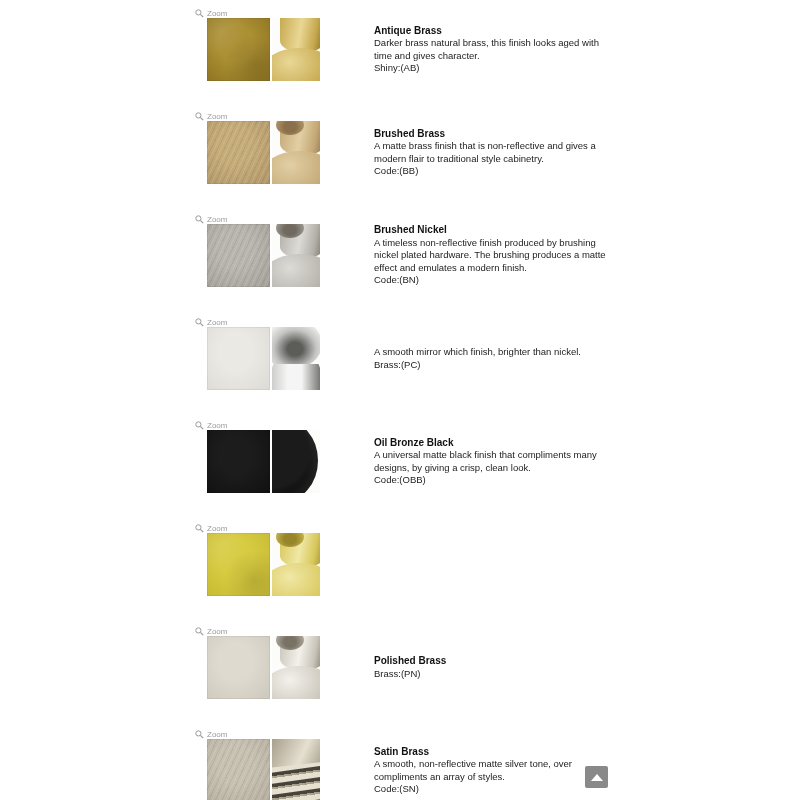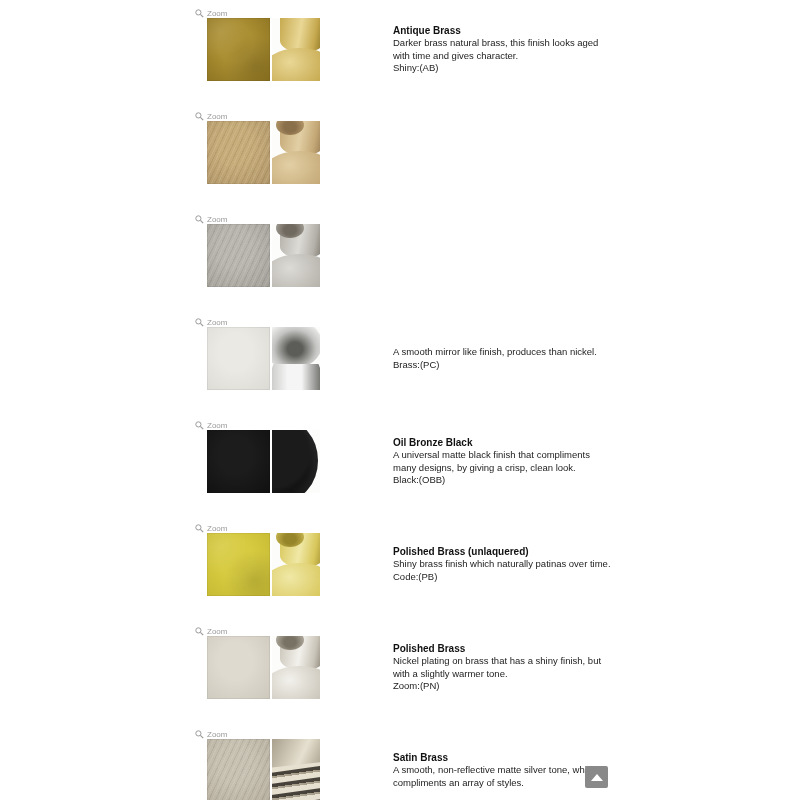--- a/index.html
+++ b/index.html
@@ -71,21 +71,21 @@
     left:0;top:0;width:100%;height:50%;border-radius:0;
     background:linear-gradient(115deg, var(--km), var(--kl) 60%, var(--km));
   }
   .v-rings .base{
     left:-8%;top:42%;width:116%;height:75%;transform:rotate(-6deg);
     border-radius:0 0 50% 50% / 0 0 40% 40%;
     background:repeating-linear-gradient(178deg,
       var(--kl) 0 5px, var(--kd) 6px 9px, var(--km) 9px 11px);
   }
 
-  .text{margin-left:73px;width:252px;font-size:9.5px;line-height:12.4px;color:#1c1c1c;}
+  .text{margin-left:54px;width:252px;font-size:9.5px;line-height:12.4px;color:#1c1c1c;}
   .title{font-weight:bold;font-size:10px;color:#111;}
 
   .back-to-top{
     position:absolute;left:585px;top:766px;width:23px;height:22px;
     background:var(--btc,#898989);border-radius:2px;border:0;cursor:pointer;
     display:flex;align-items:center;justify-content:center;padding:0;
   }
   .back-to-top .tri{
     width:0;height:0;
     border-left:6px solid transparent;border-right:6px solid transparent;
@@ -136,20 +136,25 @@
       </a>
       <div class="row-body">
         <div class="images">
           <div class="swatch brushed"></div>
           <div class="knob has-hole">
               <div class="neck"></div>
               <div class="base"></div>
               <div class="hole"></div>
             </div>
         </div>
+        <div class="text">
+          <div class="title">Brushed Brass</div>
+          <div class="desc">A matte brass finish that is non-reflective and gives a modern flair to traditional style cabinetry.</div>
+          <div class="code">Code:(BB)</div>
+        </div>
       </div>
     </div>
 
     <div class="row" style="--s1: #b9b6af; --s2: #a3a099; --kl: #dddbd6; --km: #b3b0a9; --kd: #70695f;">
       <a class="zoom-link">
         <span class="mag">
             <svg viewBox="0 0 9 9" width="9" height="9">
               <circle cx="3.4" cy="3.4" r="2.6" fill="none" stroke="#9b9b9b" stroke-width="1"></circle>
               <line x1="5.4" y1="5.4" x2="8.2" y2="8.2" stroke="#9b9b9b" stroke-width="1.2"></line>
             </svg>
@@ -158,20 +163,25 @@
       </a>
       <div class="row-body">
         <div class="images">
           <div class="swatch brushed"></div>
           <div class="knob has-hole">
               <div class="neck"></div>
               <div class="base"></div>
               <div class="hole"></div>
             </div>
         </div>
+        <div class="text">
+          <div class="title">Brushed Nickel</div>
+          <div class="desc">A timeless non-reflective finish produced by brushing nickel plated hardware. The brushing produces a matte effect and emulates a modern finish.</div>
+          <div class="code">Code:(BN)</div>
+        </div>
       </div>
     </div>
 
     <div class="row" style="--s1: #ebe9e4; --s2: #dcdad5; --kl: #f5f5f5; --km: #c4c4c2; --kd: #5c5c58;">
       <a class="zoom-link">
         <span class="mag">
             <svg viewBox="0 0 9 9" width="9" height="9">
               <circle cx="3.4" cy="3.4" r="2.6" fill="none" stroke="#9b9b9b" stroke-width="1"></circle>
               <line x1="5.4" y1="5.4" x2="8.2" y2="8.2" stroke="#9b9b9b" stroke-width="1.2"></line>
             </svg>
@@ -180,21 +190,21 @@
       </a>
       <div class="row-body">
         <div class="images">
           <div class="swatch"></div>
           <div class="knob v-acorn">
               <div class="neck"></div>
               <div class="base"></div>
             </div>
         </div>
         <div class="text">
-          <div class="desc">A smooth mirror like finish, produces than nickel.</div>
+          <div class="desc">A smooth mirror which finish, brighter than nickel.</div>
           <div class="code">Brass:(PC)</div>
         </div>
       </div>
     </div>
 
     <div class="row" style="--s1: #1c1c1c; --s2: #101010; --kl: #3a3a3a; --km: #1b1b1b; --kd: #000000;">
       <a class="zoom-link">
         <span class="mag">
             <svg viewBox="0 0 9 9" width="9" height="9">
               <circle cx="3.4" cy="3.4" r="2.6" fill="none" stroke="#9b9b9b" stroke-width="1"></circle>
@@ -206,21 +216,21 @@
       <div class="row-body">
         <div class="images">
           <div class="swatch"></div>
           <div class="knob v-disc">
               <div class="base"></div>
             </div>
         </div>
         <div class="text">
           <div class="title">Oil Bronze Black</div>
           <div class="desc">A universal matte black finish that compliments many designs, by giving a crisp, clean look.</div>
-          <div class="code">Black:(OBB)</div>
+          <div class="code">Code:(OBB)</div>
         </div>
       </div>
     </div>
 
     <div class="row" style="--s1: #d7cb41; --s2: #c4b832; --kl: #f0e8a6; --km: #d8c75b; --kd: #97852a;">
       <a class="zoom-link">
         <span class="mag">
             <svg viewBox="0 0 9 9" width="9" height="9">
               <circle cx="3.4" cy="3.4" r="2.6" fill="none" stroke="#9b9b9b" stroke-width="1"></circle>
               <line x1="5.4" y1="5.4" x2="8.2" y2="8.2" stroke="#9b9b9b" stroke-width="1.2"></line>
@@ -230,25 +240,20 @@
       </a>
       <div class="row-body">
         <div class="images">
           <div class="swatch mottled"></div>
           <div class="knob has-hole">
               <div class="neck"></div>
               <div class="base"></div>
               <div class="hole"></div>
             </div>
         </div>
-        <div class="text">
-          <div class="title">Polished Brass (unlaquered)</div>
-          <div class="desc">Shiny brass finish which naturally patinas over time.</div>
-          <div class="code">Code:(PB)</div>
-        </div>
       </div>
     </div>
 
     <div class="row" style="--s1: #dedacf; --s2: #ccc8bc; --kl: #f3f1ec; --km: #c9c4b8; --kd: #787264;">
       <a class="zoom-link">
         <span class="mag">
             <svg viewBox="0 0 9 9" width="9" height="9">
               <circle cx="3.4" cy="3.4" r="2.6" fill="none" stroke="#9b9b9b" stroke-width="1"></circle>
               <line x1="5.4" y1="5.4" x2="8.2" y2="8.2" stroke="#9b9b9b" stroke-width="1.2"></line>
             </svg>
@@ -259,22 +264,21 @@
         <div class="images">
           <div class="swatch"></div>
           <div class="knob has-hole">
               <div class="neck"></div>
               <div class="base"></div>
               <div class="hole"></div>
             </div>
         </div>
         <div class="text">
           <div class="title">Polished Brass</div>
-          <div class="desc">Nickel plating on brass that has a shiny finish, but with a slightly warmer tone.</div>
-          <div class="code">Zoom:(PN)</div>
+          <div class="code">Brass:(PN)</div>
         </div>
       </div>
     </div>
 
     <div class="row" style="--s1: #c7c1b2; --s2: #b5ae9e; --kl: #e6e0d0; --km: #a89f8c; --kd: #48433a;">
       <a class="zoom-link">
         <span class="mag">
             <svg viewBox="0 0 9 9" width="9" height="9">
               <circle cx="3.4" cy="3.4" r="2.6" fill="none" stroke="#9b9b9b" stroke-width="1"></circle>
               <line x1="5.4" y1="5.4" x2="8.2" y2="8.2" stroke="#9b9b9b" stroke-width="1.2"></line>
@@ -285,21 +289,22 @@
       <div class="row-body">
         <div class="images">
           <div class="swatch brushed"></div>
           <div class="knob v-rings">
               <div class="neck"></div>
               <div class="base"></div>
             </div>
         </div>
         <div class="text">
           <div class="title">Satin Brass</div>
-          <div class="desc">A smooth, non-reflective matte silver tone, which compliments an array of styles.</div>
+          <div class="desc">A smooth, non-reflective matte silver tone, over compliments an array of styles.</div>
+          <div class="code">Code:(SN)</div>
         </div>
       </div>
     </div>
 
   </div>
 
   <button class="back-to-top" style="--btc: #898989;">
     <span class="tri"></span>
   </button>
 </div>

